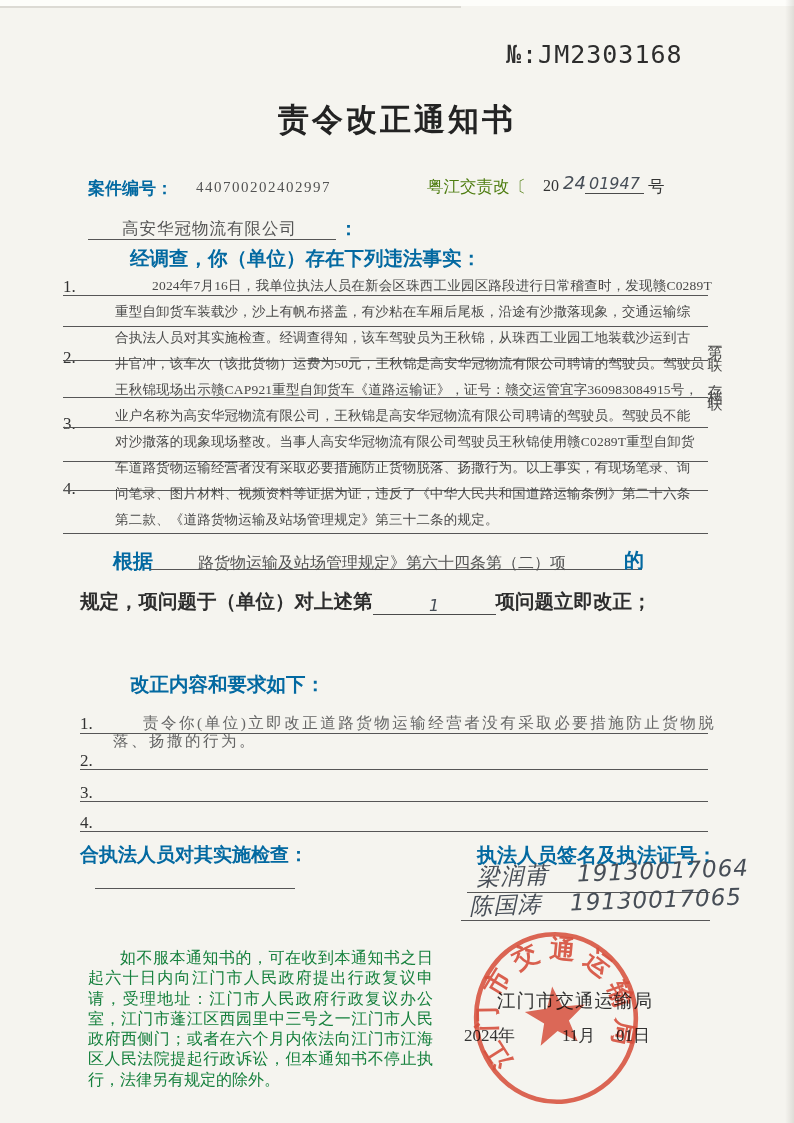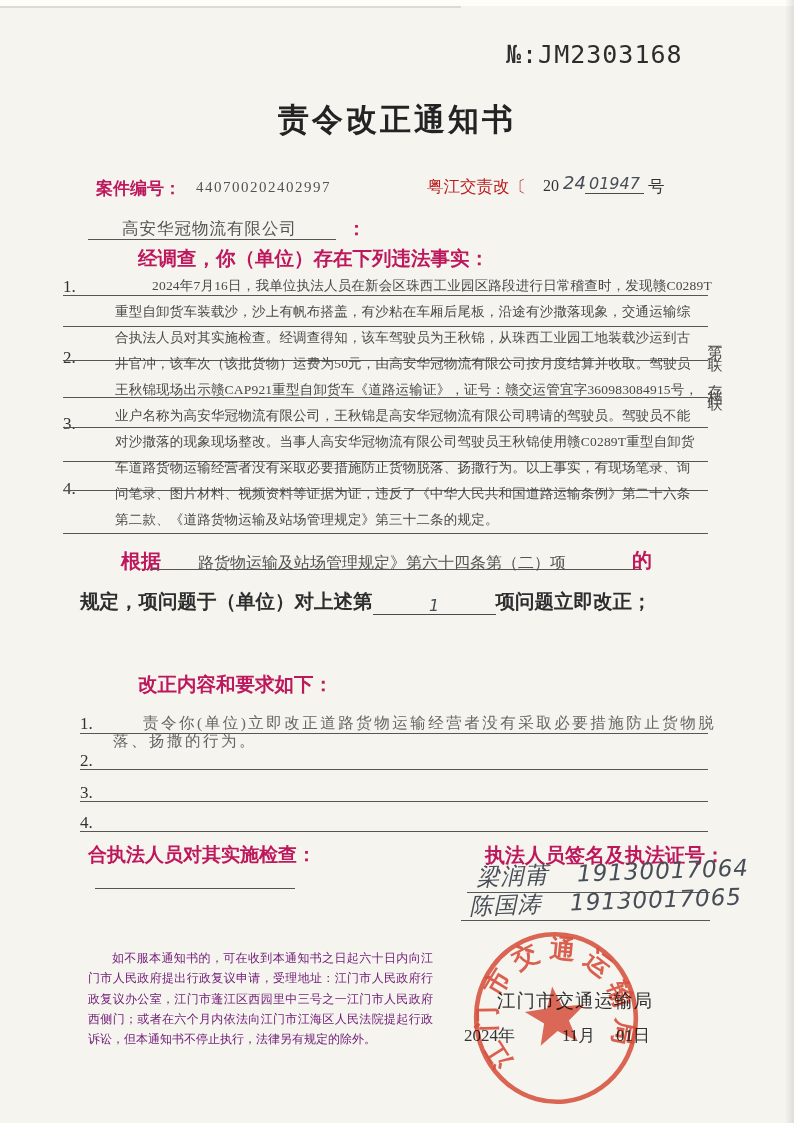--- a/index.html
+++ b/index.html
@@ -3,21 +3,21 @@
 <meta charset="utf-8">
 <style>
   html,body{margin:0;padding:0;background:#9a9894;}
   .page{
     position:relative; width:794px; height:1123px; margin:0 auto;
     background:#f5f4ef; overflow:hidden;
     font-family:"Liberation Serif","DejaVu Serif",serif;
     color:#3c3c3c;
   }
   .abs{position:absolute; white-space:nowrap;}
-  .b{font-weight:bold; color:#be185d;margin-left:8px;}
+  .b{font-weight:bold; color:#0369a1;}
   .typed{color:#545454;}
   .hand{font-style:italic; color:#474e57; font-family:"DejaVu Sans","Liberation Sans",sans-serif;}
   .rule{position:absolute; height:0; border-top:1.4px solid #565656;}
   .scan-top{position:absolute; top:0; left:0; width:100%; height:6px; background:#fdfdfa;}
   .scan-top2{position:absolute; top:6px; left:0; width:58%; height:2px; background:#c7c4be; opacity:.55;}
   .scan-right{position:absolute; top:0; right:0; width:9px; height:100%;
     background:linear-gradient(90deg, rgba(0,0,0,0), rgba(120,115,105,.18));}
   .serial{font-family:"DejaVu Sans Mono","Liberation Mono",monospace; font-size:25px;
     letter-spacing:1px; color:#2d2d2d;}
   .title{left:0; top:99px; width:794px; text-align:center; font-size:31px;
@@ -26,43 +26,43 @@
   .fnum{font-size:17px; color:#333;}
   .side{writing-mode:vertical-rl; text-orientation:upright; font-size:15px;
     letter-spacing:6px; color:#4a4a4a;}
   .formline{display:flex; align-items:flex-end; font-weight:bold; font-size:19.5px;
     color:#2d2d2d; position:absolute; white-space:nowrap;}
   .blank{border-bottom:1.5px solid #4a4a4a; display:inline-block; text-align:center;
     font-weight:normal; font-size:16px; line-height:1;}
   .u{border-bottom:1.5px solid #4a4a4a;}
   .corr-text{white-space:normal; font-size:15.5px; letter-spacing:2.5px;
     line-height:17.5px; color:#666; text-indent:30px; width:612px;}
-  .footer-text{white-space:normal; width:345px; font-size:12px; line-height:20.3px;
-    text-align:justify; text-indent:2em; color:#701a75;}
+  .footer-text{white-space:normal; width:345px; font-size:16px; line-height:20.3px;
+    text-align:justify; text-indent:2em; color:#15803d;}
   .sig{font-size:23px; letter-spacing:1px; transform:rotate(-2deg); transform-origin:left bottom;}
   .stamp{position:absolute; left:468px; top:928px; mix-blend-mode:multiply;
     transform:rotate(-7deg); opacity:.92;}
   .issuer{font-size:18.5px; letter-spacing:1px; color:#333;}
   .dt{font-size:17px; color:#333;}
 </style>
 </head>
 <body>
 
 <div class="page">
   <div class="scan-top"></div>
   <div class="scan-top2"></div>
   <div class="scan-right"></div>
 
   <div class="abs serial" style="left:506px; top:40px;">№:JM2303168</div>
 
   <div class="abs title">责令改正通知书</div>
 
   <div class="abs b" style="left:88px; top:177px; font-size:17px;">案件编号：</div>
   <div class="abs typed" style="left:196px; top:179px; font-size:15px; letter-spacing:1.5px;">440700202402997</div>
-  <div class="abs" style="left:427px; top:176px; font-size:16.5px; color:#b91c1c;">粤江交责改〔</div>
+  <div class="abs" style="left:427px; top:176px; font-size:16.5px; color:#4d7c0f;">粤江交责改〔</div>
   <div class="abs" style="left:543px; top:177px; font-size:16px; color:#333;">20</div>
   <div class="abs hand" style="left:563px; top:172px; font-size:18px;">24</div>
   <div class="abs hand u" style="left:585px; top:174px; font-size:16px; padding:0 4px;">01947</div>
   <div class="abs" style="left:648px; top:176px; font-size:16.5px; color:#333;">号</div>
 
   <div class="rule" style="left:88px; top:239px; width:248px;"></div>
   <div class="abs typed" style="left:122px; top:218px; font-size:16.5px; letter-spacing:1px;">高安华冠物流有限公司</div>
   <div class="abs b" style="left:339px; top:216px; font-size:19px;">：</div>
 
   <div class="abs b" style="left:130px; top:245px; font-size:19.5px;">经调查，你（单位）存在下列违法事实：</div>
@@ -77,21 +77,21 @@
   <div class="rule" style="left:63px; top:360px; width:645px;"></div>
   <div class="rule" style="left:63px; top:397px; width:645px;"></div>
   <div class="rule" style="left:63px; top:427px; width:645px;"></div>
   <div class="rule" style="left:63px; top:461px; width:645px;"></div>
   <div class="rule" style="left:63px; top:490px; width:645px;"></div>
   <div class="rule" style="left:63px; top:533px; width:645px;"></div>
 
   <div class="abs fact" style="left:152px; top:277px;">2024年7月16日，我单位执法人员在新会区珠西工业园区路段进行日常稽查时，发现赣C0289T</div>
   <div class="abs fact" style="left:115px; top:303px;">重型自卸货车装载沙，沙上有帆布搭盖，有沙粘在车厢后尾板，沿途有沙撒落现象，交通运输综</div>
   <div class="abs fact" style="left:115px; top:329px;">合执法人员对其实施检查。经调查得知，该车驾驶员为王秋锦，从珠西工业园工地装载沙运到古</div>
-  <div class="abs fact" style="left:115px; top:355px;">井官冲，该车次（该批货物）运费为50元，由高安华冠物流有限公司按月度结算并收取。驾驶员</div>
+  <div class="abs fact" style="left:115px; top:355px;">井官冲，该车次（该批货物）运费为50元，王秋锦是高安华冠物流有限公司聘请的驾驶员。驾驶员</div>
   <div class="abs fact" style="left:115px; top:381px;">王秋锦现场出示赣CAP921重型自卸货车《道路运输证》，证号：赣交运管宜字360983084915号，</div>
   <div class="abs fact" style="left:115px; top:407px;">业户名称为高安华冠物流有限公司，王秋锦是高安华冠物流有限公司聘请的驾驶员。驾驶员不能</div>
   <div class="abs fact" style="left:115px; top:433px;">对沙撒落的现象现场整改。当事人高安华冠物流有限公司驾驶员王秋锦使用赣C0289T重型自卸货</div>
   <div class="abs fact" style="left:115px; top:459px;">车道路货物运输经营者没有采取必要措施防止货物脱落、扬撒行为。以上事实，有现场笔录、询</div>
   <div class="abs fact" style="left:115px; top:485px;">问笔录、图片材料、视频资料等证据为证，违反了《中华人民共和国道路运输条例》第二十六条</div>
   <div class="abs fact" style="left:115px; top:511px;">第二款、《道路货物运输及站场管理规定》第三十二条的规定。</div>
 
   <div class="abs side" style="left:705px; top:333px;">第一联：存档联</div>
 
   <div class="abs b" style="left:113px; top:548px; font-size:20px;">根据</div>

